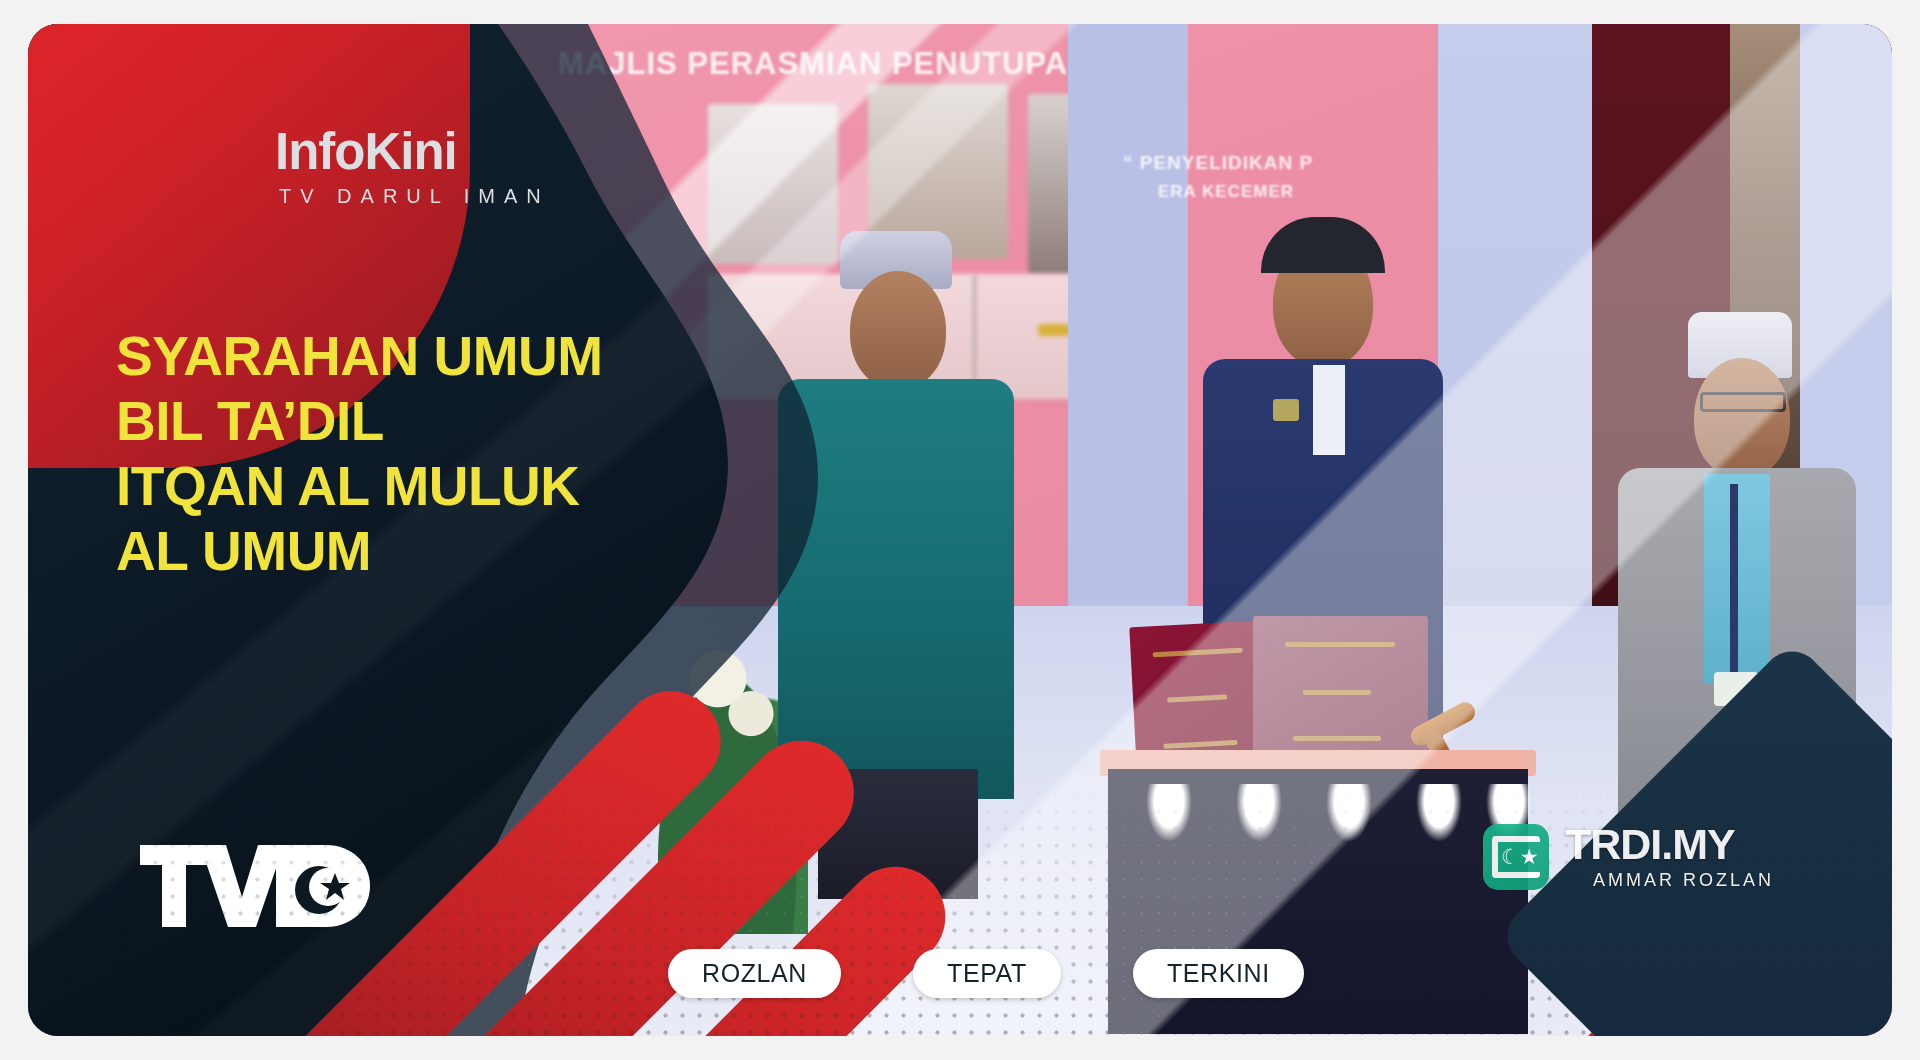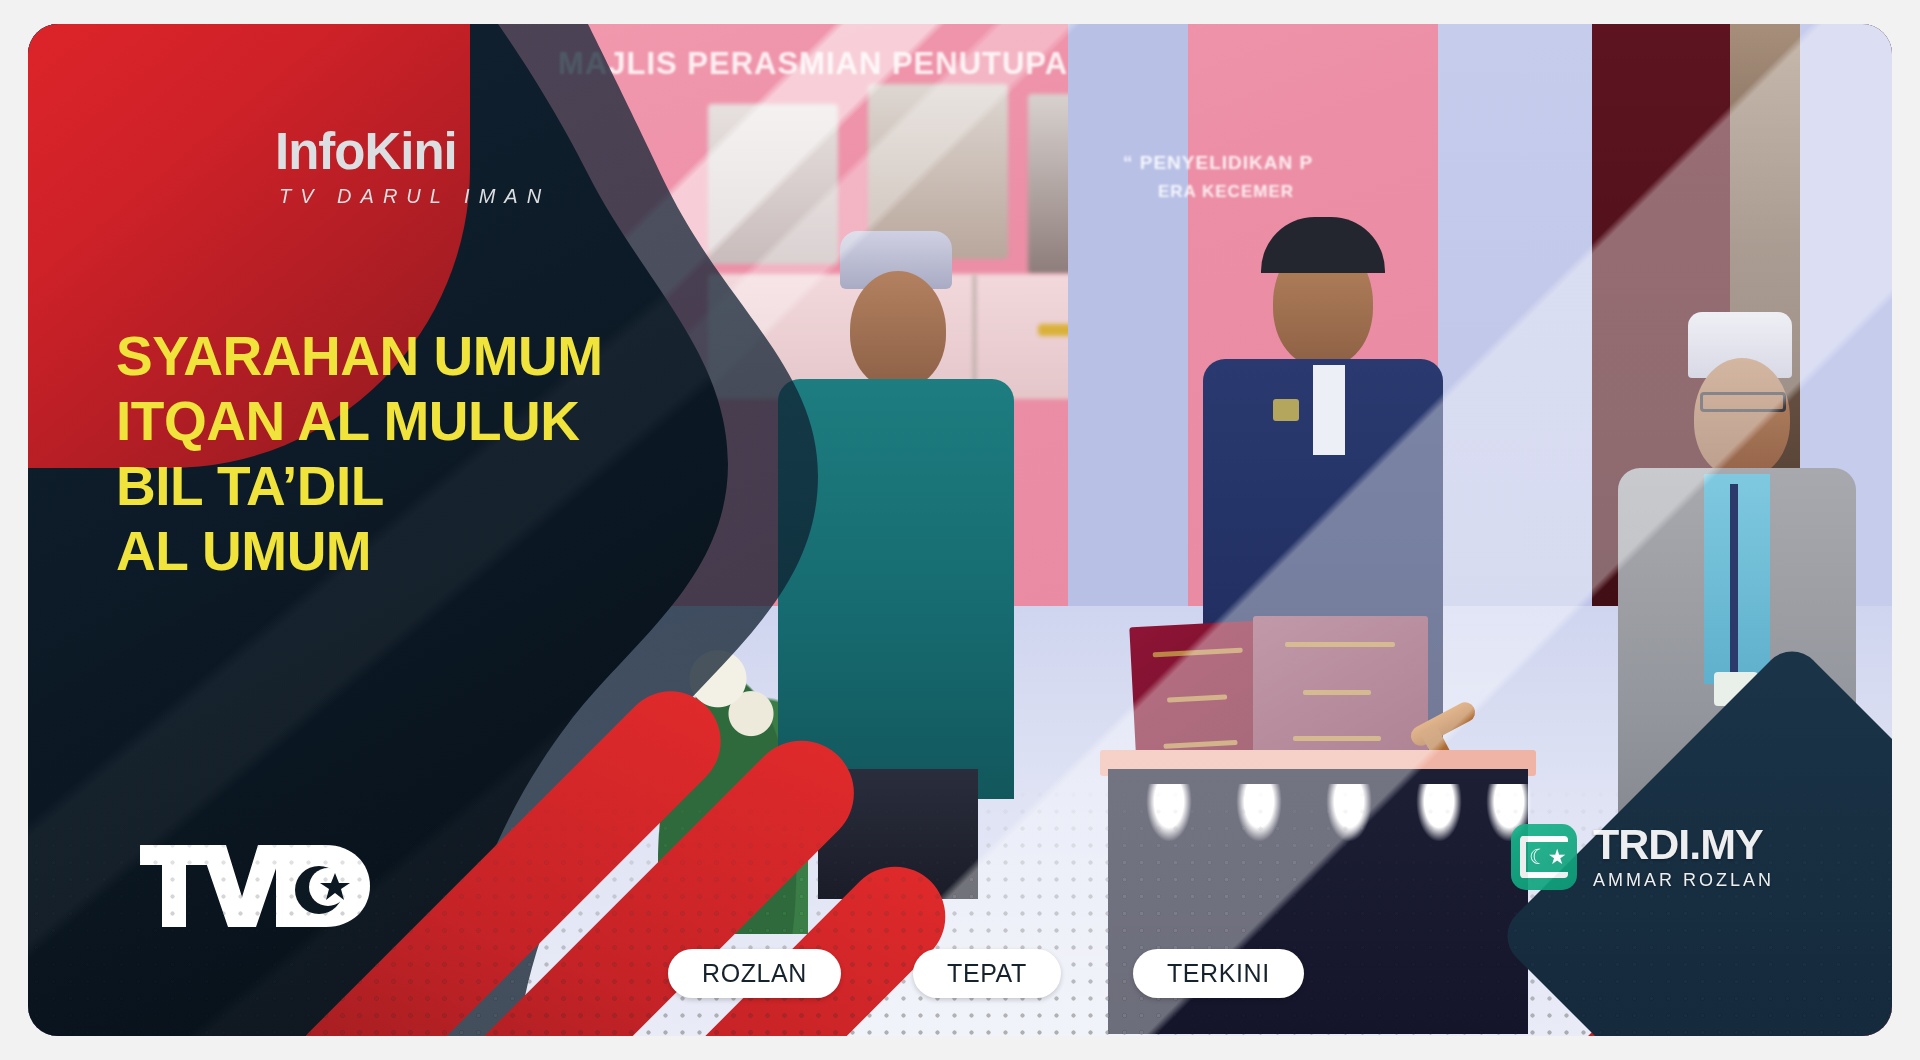--- a/index.html
+++ b/index.html
@@ -165,21 +165,21 @@
     background:linear-gradient(140deg,#e8272c 0%,#cf2128 45%,#8f1a20 100%);
     transform:rotate(0deg);
   }
 
   
   .brand{ position:absolute; left:247px; top:102px; }
   .brand-main{
     font-size:51px; font-weight:bold; color:#dcdfe1; letter-spacing:-1px; line-height:1;
   }
   .brand-sub{
-    font-size:20px; color:#dcdfe1; letter-spacing:9px; font-style:italic;
+    font-size:20px; color:#dcdfe1; letter-spacing:9px; 
     margin-top:8px; margin-left:4px;
   }
 
   
   .headline{
     position:absolute; left:88px; top:300px; width:640px;
     color:#efe33c; font-weight:bold; font-size:55px; line-height:1.18;
     letter-spacing:-0.5px;
   }
   .headline div{ white-space:nowrap; }
@@ -265,20 +265,21 @@
     position:absolute; left:18px; top:22px; color:#fff; font-size:21px; line-height:1;
   }
   .wm-text{ text-align:left; }
   .wm-title{
     color:#fff; font-size:43px; font-weight:bold; letter-spacing:-1px; line-height:1;
     text-shadow:0 1px 3px rgba(0,0,0,.4);
   }
   .wm-sub{
     color:#fff; font-size:18px; letter-spacing:3px; margin-top:4px; text-align:left;
     text-shadow:0 1px 3px rgba(0,0,0,.4);
+    margin-left:28px;
   }
 </style>
 </head>
 <body>
 
 <div id="poster">
 
   <div class="canvas">
 
     <div class="photo">
@@ -363,22 +364,22 @@
       <div class="red-top"></div>
     </div>
 
     <div class="brand">
       <div class="brand-main">InfoKini</div>
       <div class="brand-sub">TV DARUL IMAN</div>
     </div>
 
     <div class="headline">
       <div>SYARAHAN UMUM</div>
+      <div>BIL TA’DIL</div>
       <div>ITQAN AL MULUK</div>
-      <div>BIL TA’DIL</div>
       <div>AL UMUM</div>
     </div>
 
     <div class="tvdi">
       <svg width="235" height="94" viewBox="0 0 235 94">
 
         <path d="M2,6 H70 V26 H48 V88 H24 V26 H2 Z" fill="#ffffff"></path>
 
         <path d="M62,6 H88 L104,58 L120,6 H146 L118,88 H90 Z" fill="#ffffff"></path>
 

